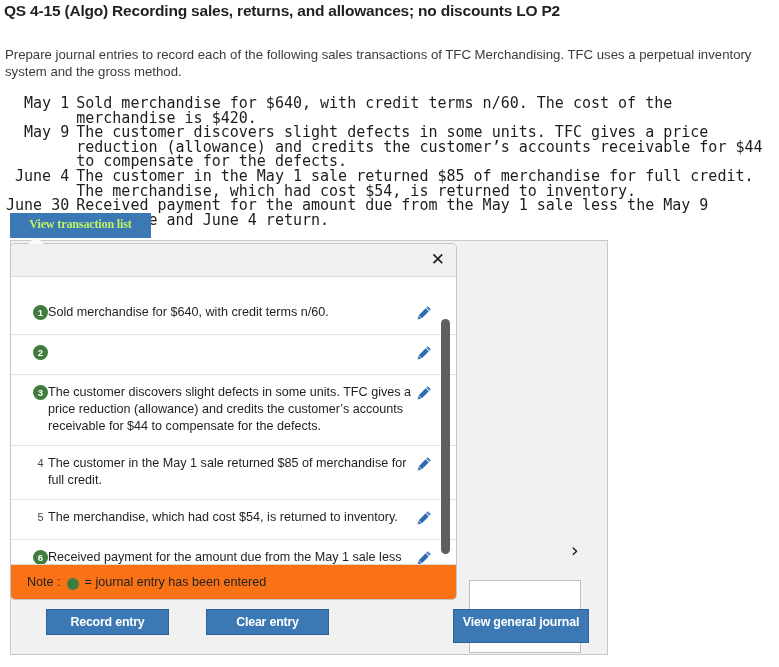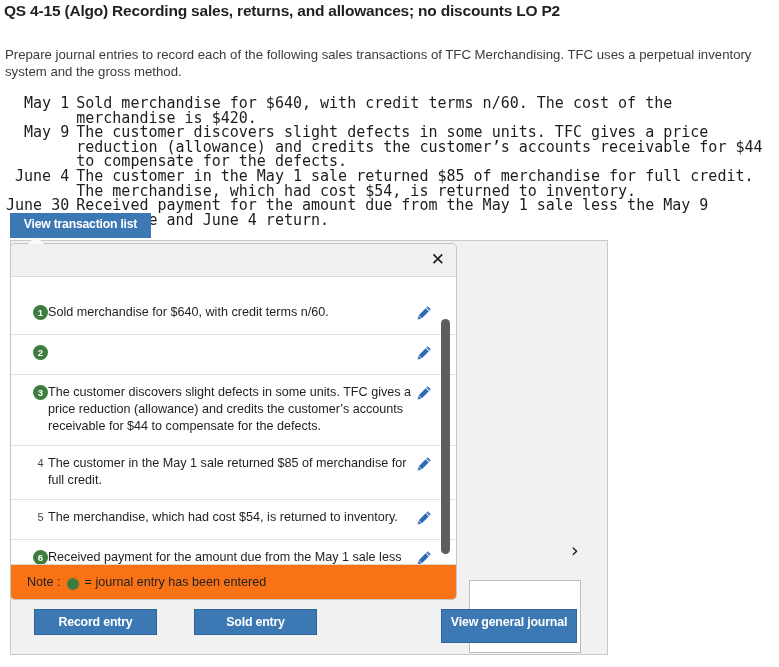--- a/index.html
+++ b/index.html
@@ -93,20 +93,21 @@
     background: #3c78b4;
     color: #ffffff;
     border: 1px solid #2f639a;
     font-size: 12.4px;
     font-weight: bold;
     text-align: center;
     font-family: "Liberation Sans", sans-serif;
     cursor: pointer;
     letter-spacing: -0.2px;
     box-sizing: border-box;
+    margin-left: 12px;
   }
   #btn-record {
     position: absolute;
     left: 34px;
     top: 609px;
     width: 123px;
     height: 26px;
     line-height: 24px;
   }
   #btn-clear {
@@ -128,28 +129,29 @@
 
   
   #btn-view-list {
     position: absolute;
     left: 10px;
     top: 213px;
     width: 141px;
     height: 25px;
     line-height: 23px;
     background: #3c78b4;
-    color: #ffffff;
+    color: #bef264;
     border: none;
     font-size: 12.2px;
     font-weight: bold;
     text-align: center;
     letter-spacing: -0.2px;
     cursor: pointer;
     z-index: 20;
+    font-family: Liberation Serif, serif;
   }
 
   
   .popover {
     position: absolute;
     left: 10px;
     top: 243px;
     width: 447px;
     height: 357px;
     background: #ffffff;
@@ -316,21 +318,21 @@
   </tbody>
 </table>
 
 <div class="worksheet">
   <div class="ws-chevron">›</div>
   <div class="ws-whitebox"></div>
 
 </div>
 
 <div class="btn" id="btn-record">Record entry</div>
-<div class="btn" id="btn-clear">Sold entry</div>
+<div class="btn" id="btn-clear">Clear entry</div>
 <div class="btn" id="btn-journal">View general journal</div>
 
 <div id="btn-view-list">View transaction list</div>
 <div class="popover-caret"></div>
 
 <div class="popover">
 
   <div class="popover-header">
     <div id="close-x">✕</div>
   </div>

